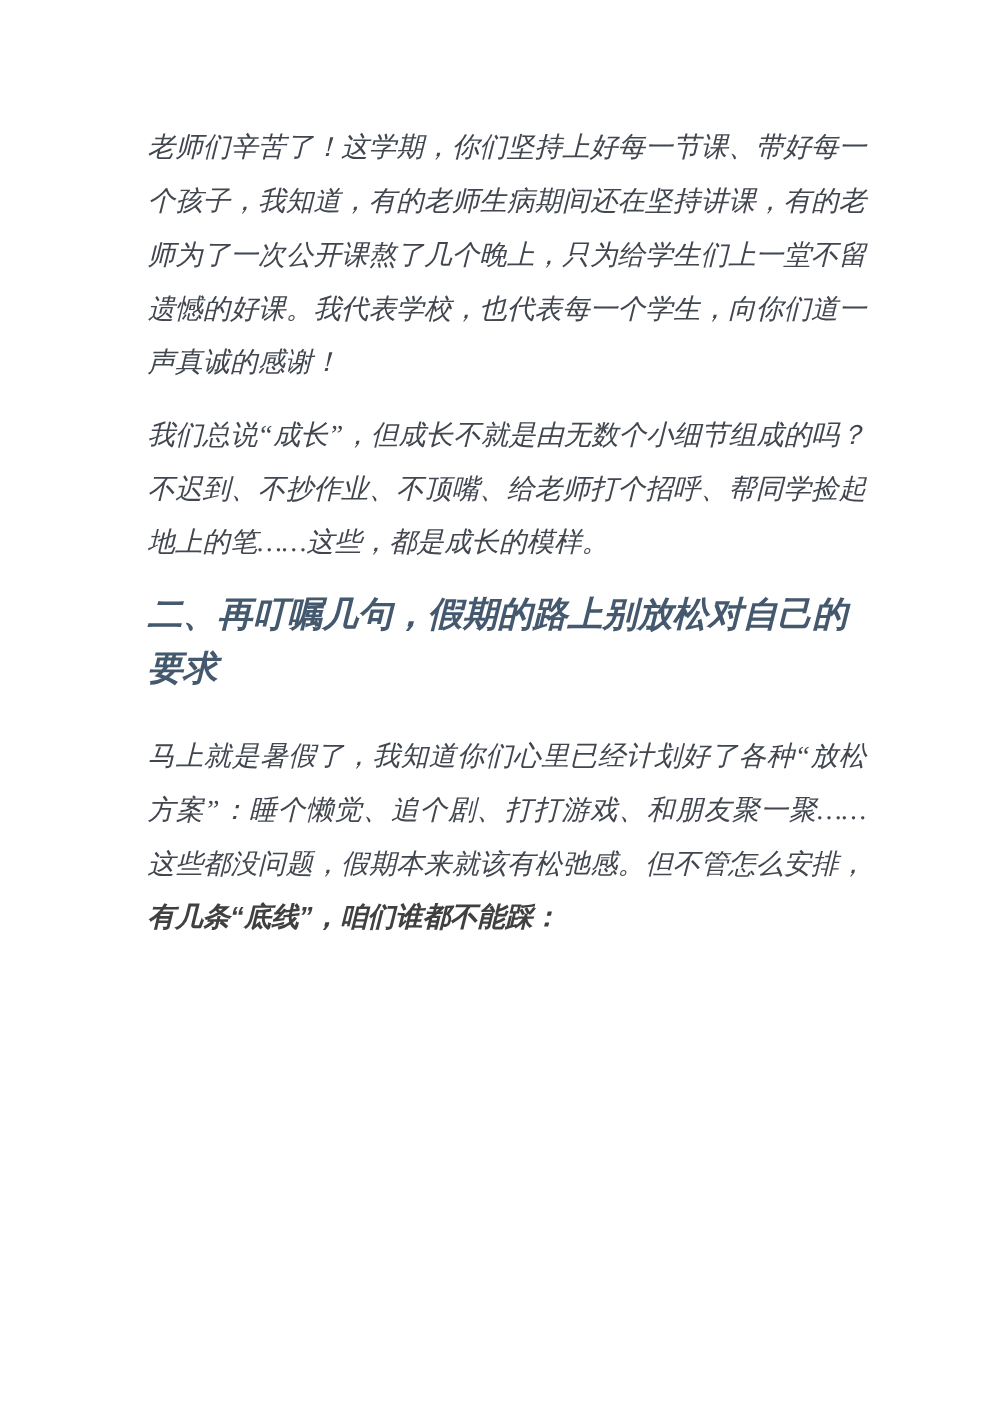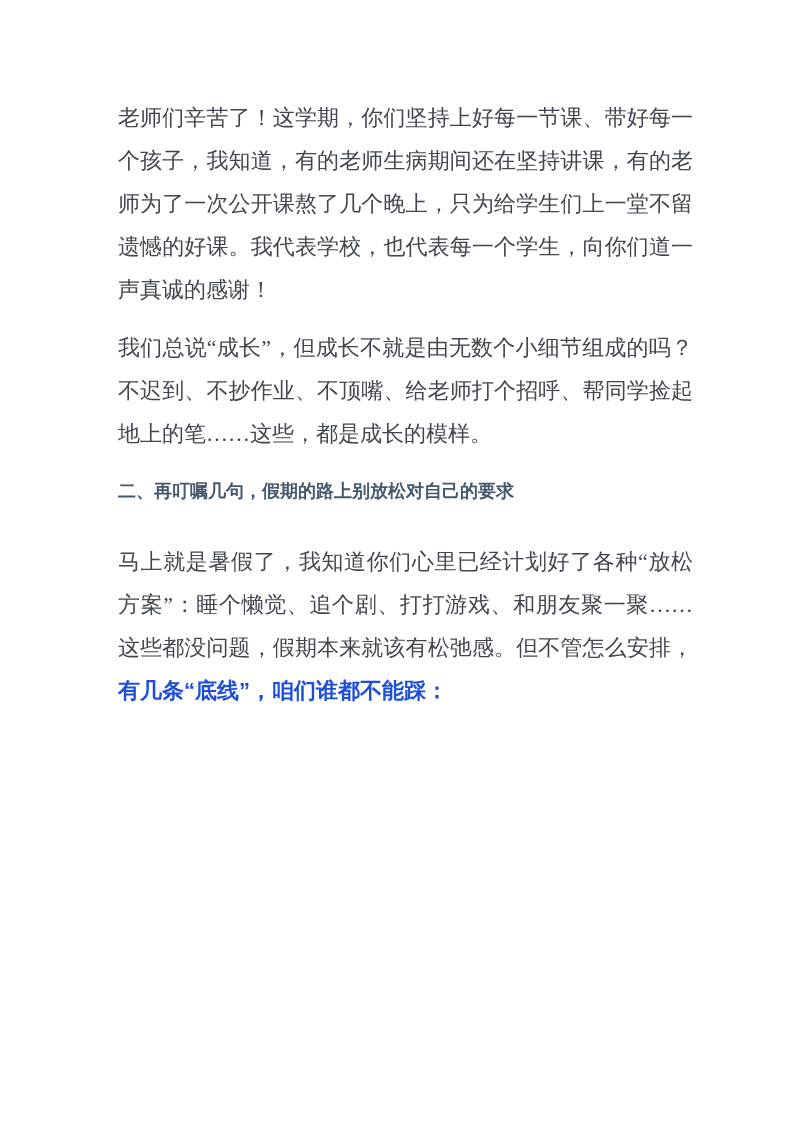--- a/index.html
+++ b/index.html
@@ -9,42 +9,43 @@
   }
   .page {
     position: relative;
     width: 793px;
     height: 1122px;
     margin: 0 auto;
     background: #ffffff;
     box-sizing: border-box;
     padding: 96px 100px 0 118px;
     overflow: hidden;
+    font-style: italic;
   }
   .body-para {
     font-family: "Liberation Serif", "DejaVu Serif", serif;
     font-size: 22px;
     line-height: 43px;
     color: #41464f;
     text-align: justify;
     margin: 0 0 15px 0;
   }
   .section-heading {
     font-family: "Liberation Sans", "DejaVu Sans", sans-serif;
-    font-size: 18px;
+    font-size: 28px;
     line-height: 43px;
     font-weight: bold;
     color: #44586e;
     text-align: left;
     margin: 10px 0 27px 0;
   }
   .bold-run {
     font-family: "Liberation Sans", "DejaVu Sans", sans-serif;
     font-weight: bold;
-    color: #1d4ed8;
+    color: #404040;
   }
 </style>
 </head>
 <body>
 
 <div class="page">
 
   <p class="body-para">老师们辛苦了！这学期，你们坚持上好每一节课、带好每一个孩子，我知道，有的老师生病期间还在坚持讲课，有的老师为了一次公开课熬了几个晚上，只为给学生们上一堂不留遗憾的好课。我代表学校，也代表每一个学生，向你们道一声真诚的感谢！</p>
 
 

